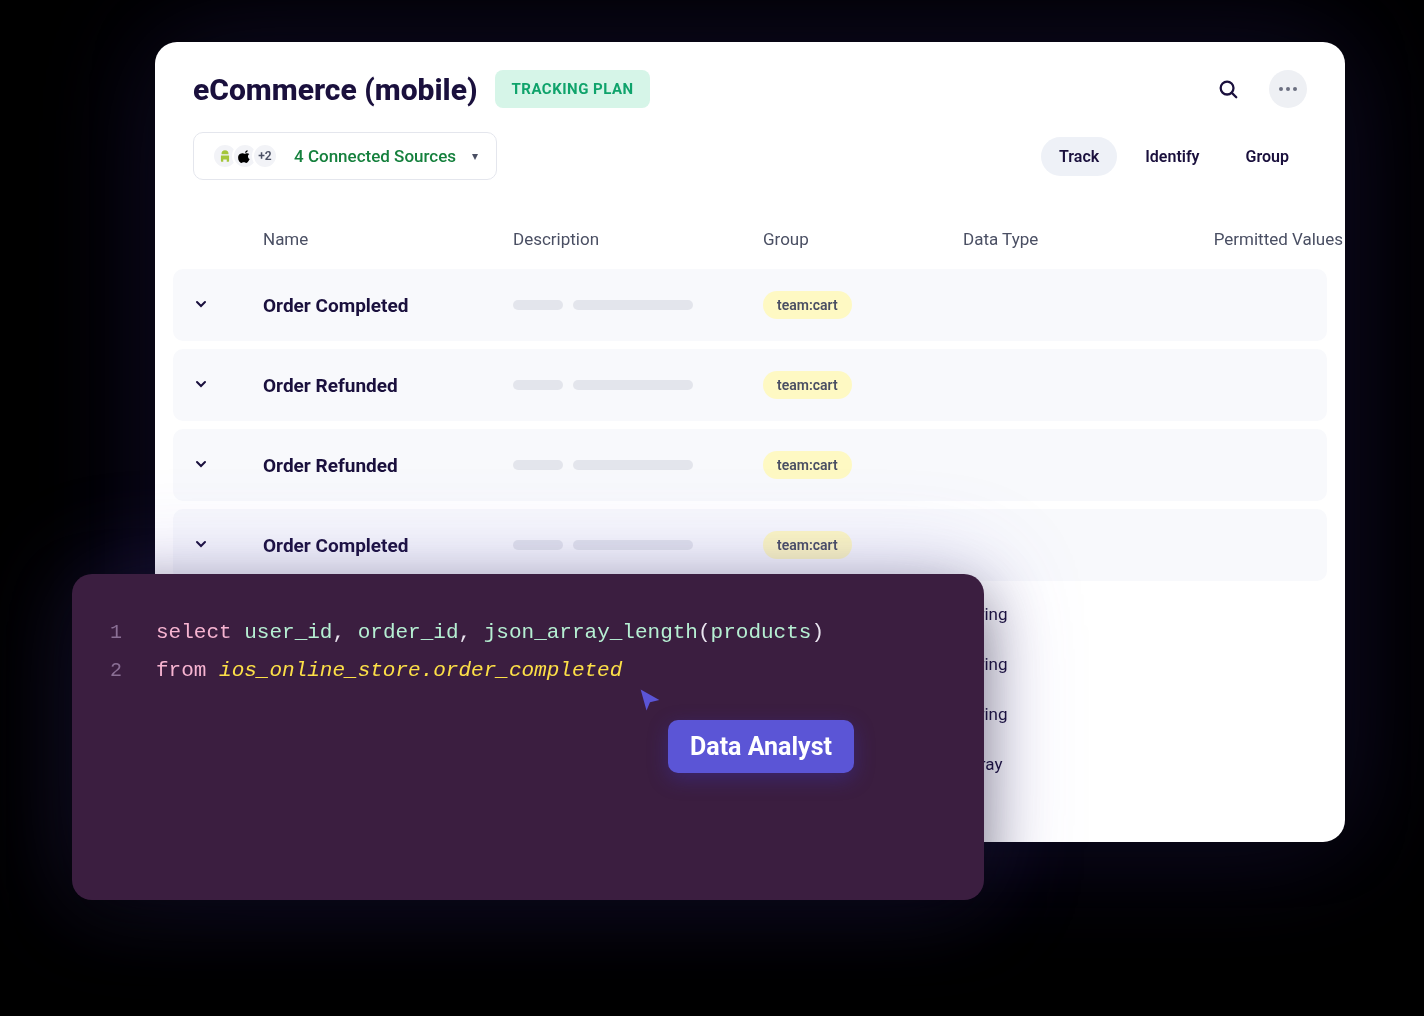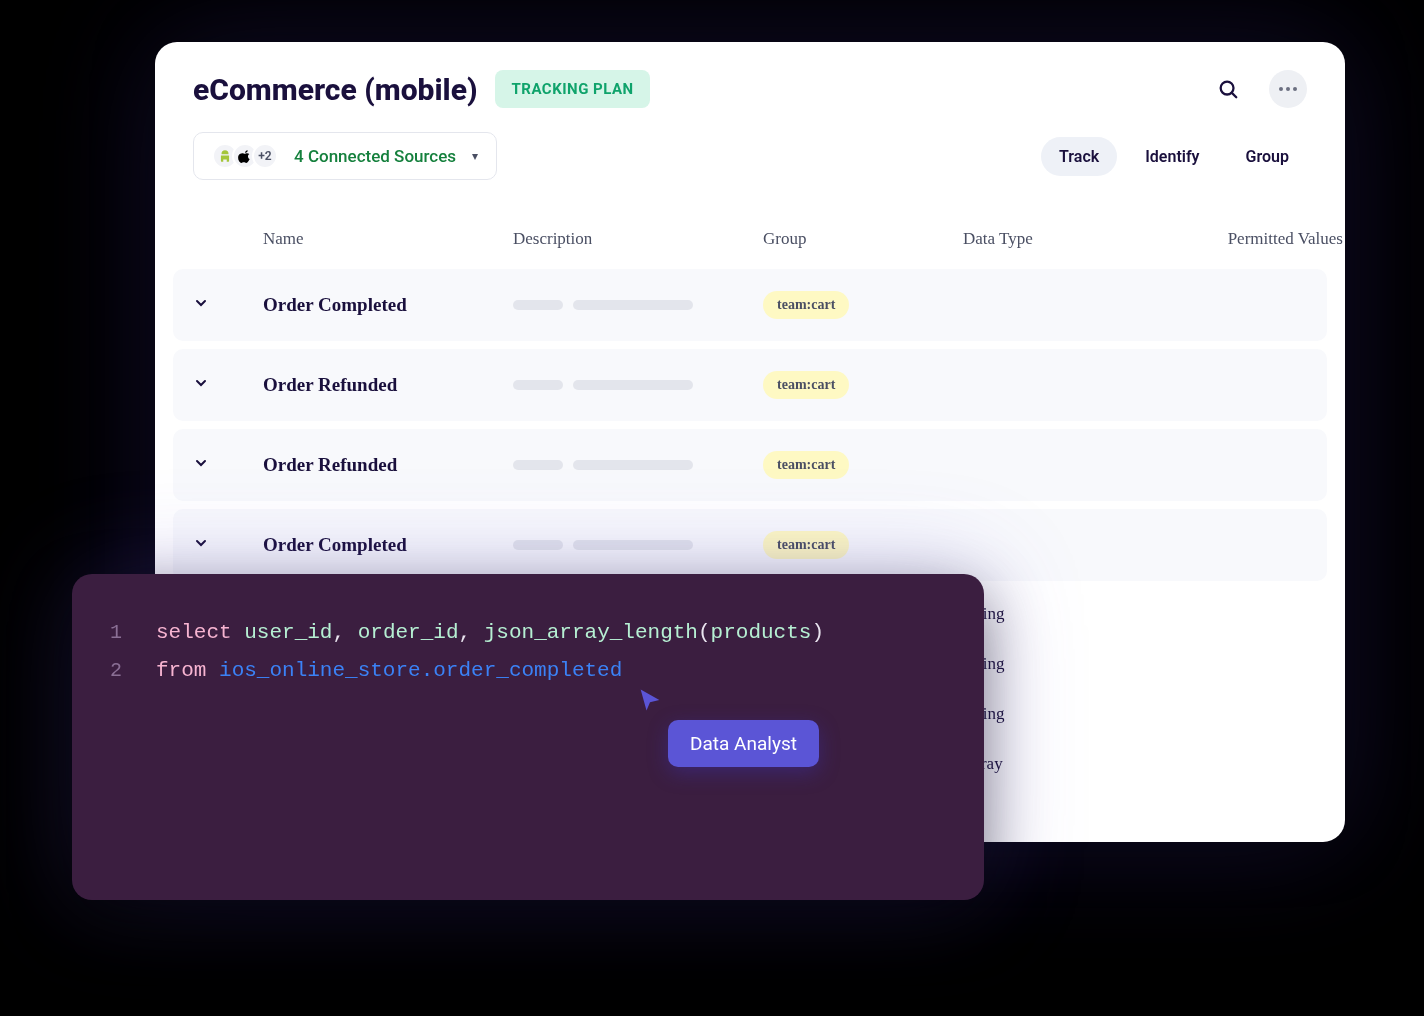--- a/index.html
+++ b/index.html
@@ -91,21 +91,21 @@
     padding: 10px 18px;
     border-radius: 20px;
     font-size: 16px;
     font-weight: 600;
     color: #1a103d;
     cursor: pointer;
   }
   .tab.active { background: #eef1f7; }
 
   
-  .table { padding: 0 18px 0 18px; font-family: Liberation Serif, serif; }
+  .table { padding: 0 18px 0 18px; }
   .thead {
     display: grid;
     grid-template-columns: 70px 250px 250px 200px 200px 180px 40px;
     padding: 26px 20px 20px 20px;
     font-size: 17px;
     color: #4a4f63;
   }
   .thead .th:last-child { text-align: right; }
   .trow {
     display: grid;
@@ -161,34 +161,34 @@
     line-height: 1.8;
   }
   .code-line { display:flex; align-items:baseline; gap: 34px; }
   .lineno { color: #8a6f95; width: 20px; text-align:right; font-size:20px; }
   .code { white-space: pre; }
   .kw-select { color: #f7b4d1; }
   .kw-from { color: #f7b4d1; }
   .ident { color: #b6f0d3; }
   .fn { color: #b6f0d3; }
   .punct { color: #e9e4ef; }
-  .tbl { color: #3b82f6; }
+  .tbl { color: #fde047; font-style: italic; }
 
   .cursor-badge {
     position: absolute;
     left: 668px;
     top: 720px;
     z-index: 5;
   }
   .cursor-svg { position:absolute; left:-32px; top:-34px; }
   .cursor-label {
     background: #5b55d6;
     color: #fff;
-    font-weight: 400;
-    font-size: 19px;
+    font-weight: 700;
+    font-size: 25px;
     padding: 12px 22px;
     border-radius: 10px;
     box-shadow: 0 6px 20px rgba(60,50,180,0.4);
   }
 </style>
 </head>
 <body>
 
 <div class="canvas">
 

